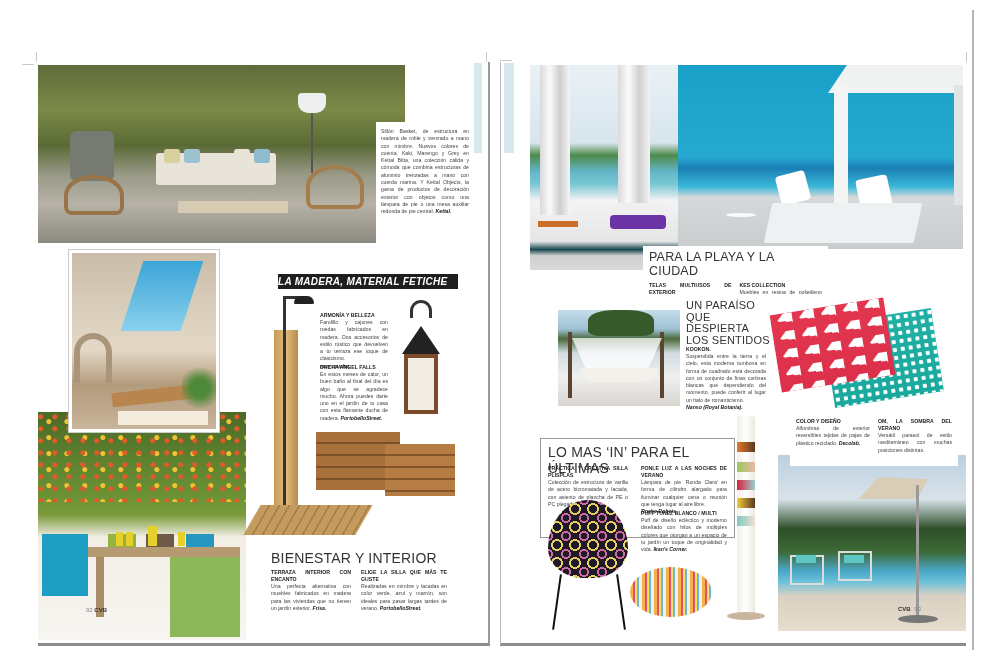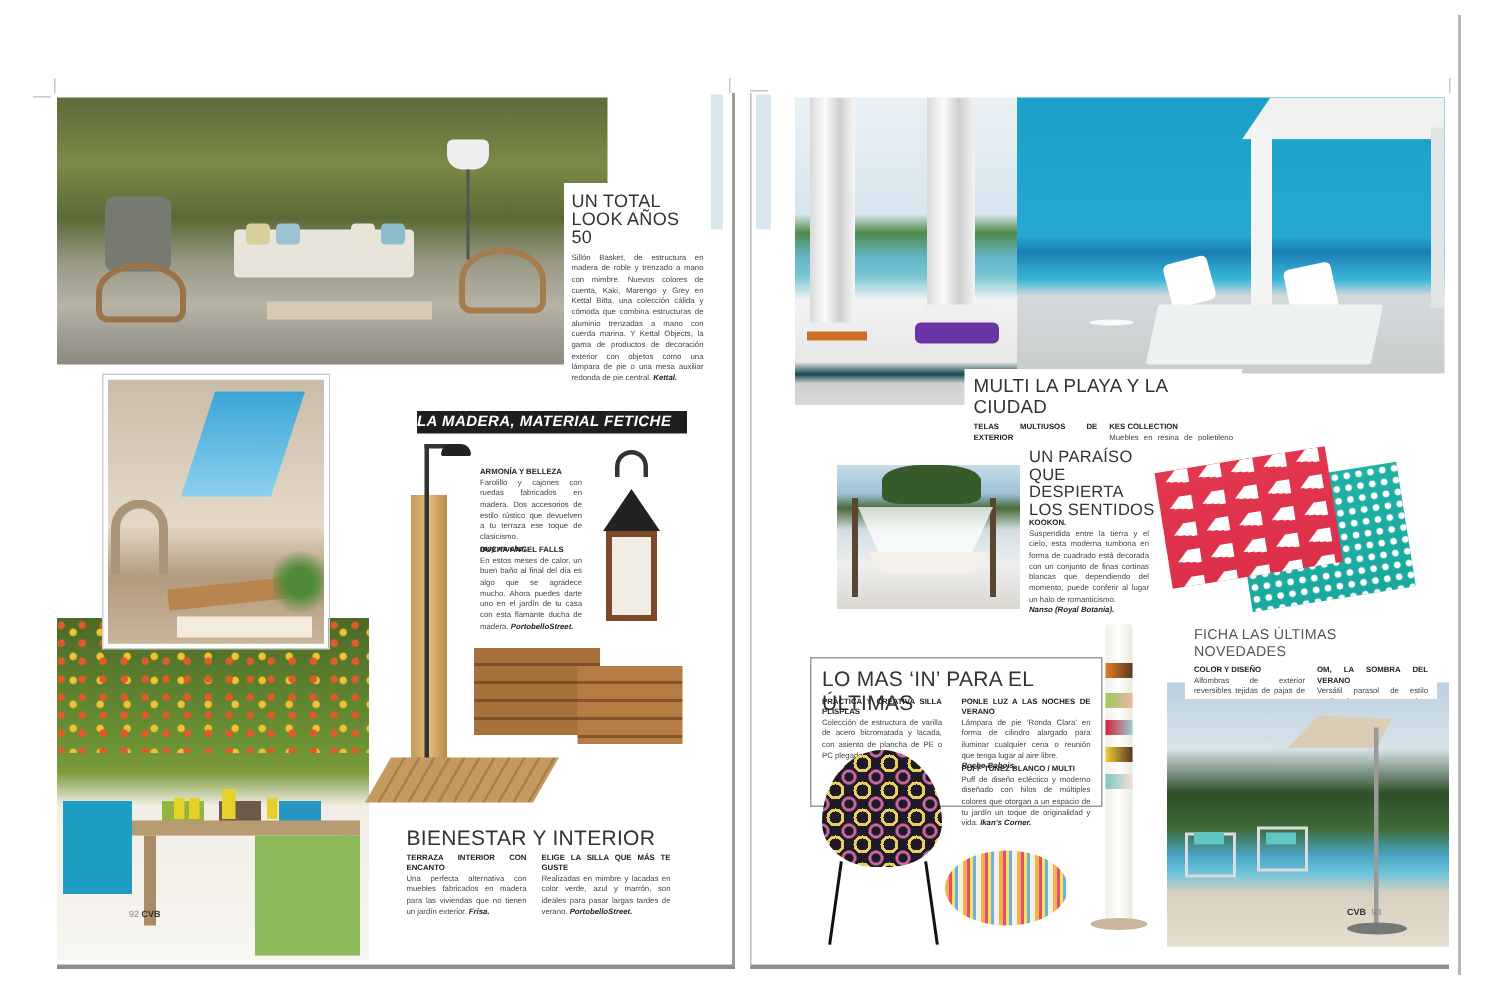--- a/index.html
+++ b/index.html
@@ -170,21 +170,20 @@
   <div class="pillow" style="left:126px;background:#d7cf9c"></div>
   <div class="pillow" style="left:146px;background:#9cc3cf"></div>
   <div class="pillow" style="left:196px;background:#e9e4d8"></div>
   <div class="pillow" style="left:216px;background:#8fbccc"></div>
   <div class="table"></div>
   <div class="chairL"></div>
   <div class="chairR"></div>
 </div>
 
 <div class="ph box-total">
-  <div class="hd">UN TOTAL LOOK AÑOS 50</div>
   <div class="txt" style="position:static">
     <span>Sillón Basket, de estructura en madera de roble y trenzado a mano con mimbre. Nuevos colores de cuenta, Kaki, Marengo y Grey en Kettal Bitta, una colección cálida y cómoda que combina estructuras de aluminio trenzadas a mano con cuerda marina. Y Kettal Objects, la gama de productos de decoración exterior con objetos como una lámpara de pie o una mesa auxiliar redonda de pie central.</span>
     <span class="brand">Kettal.</span>
   </div>
 </div>
 
 <div class="ph ph-garden">
   <div class="flowers"></div>
   <div class="c-lime"></div>
   <div class="c-brown"></div>
@@ -262,21 +261,21 @@
   <div class="roof"></div>
   <div class="pillar"></div>
   <div class="pillar2"></div>
   <div class="back1"></div>
   <div class="back2"></div>
   <div class="sofa"></div>
   <div class="side"></div>
 </div>
 
 <div class="ph box-playa">
-  <div class="hd">MULTI LA PLAYA Y LA CIUDAD</div>
+  <div class="hd">PARA LA PLAYA Y LA CIUDAD</div>
   <div class="cols2">
     <div class="txt">
       <div class="sub">TELAS MULTIUSOS DE EXTERIOR</div>
 
     </div>
     <div class="txt">
       <div class="sub">KES COLLECTION</div>
       <span>Muebles en resina de polietileno disponible en varios acabados.</span>
       
     </div>
@@ -337,21 +336,20 @@
   <div class="canopy"></div>
   <div class="pole"></div>
   <div class="base"></div>
   <div class="ch1"></div>
   <div class="ch2"></div>
   <div class="cush" style="left:18px"></div>
   <div class="cush" style="left:66px"></div>
 </div>
 
 <div class="ph box-ficha">
-  <div class="hd">FICHA LAS ÚLTIMAS NOVEDADES</div>
   <div class="cols2">
     <div class="txt">
       <div class="sub">COLOR Y DISEÑO</div>
       <span>Alfombras de exterior reversibles tejidas de pajas de plástico reciclado.</span>
       <span class="brand">Decolab.</span>
     </div>
     <div class="txt">
       <div class="sub">OM, LA SOMBRA DEL VERANO</div>
       <span>Versátil parasol de estilo mediterráneo con muchas posiciones distintas.</span>
       

